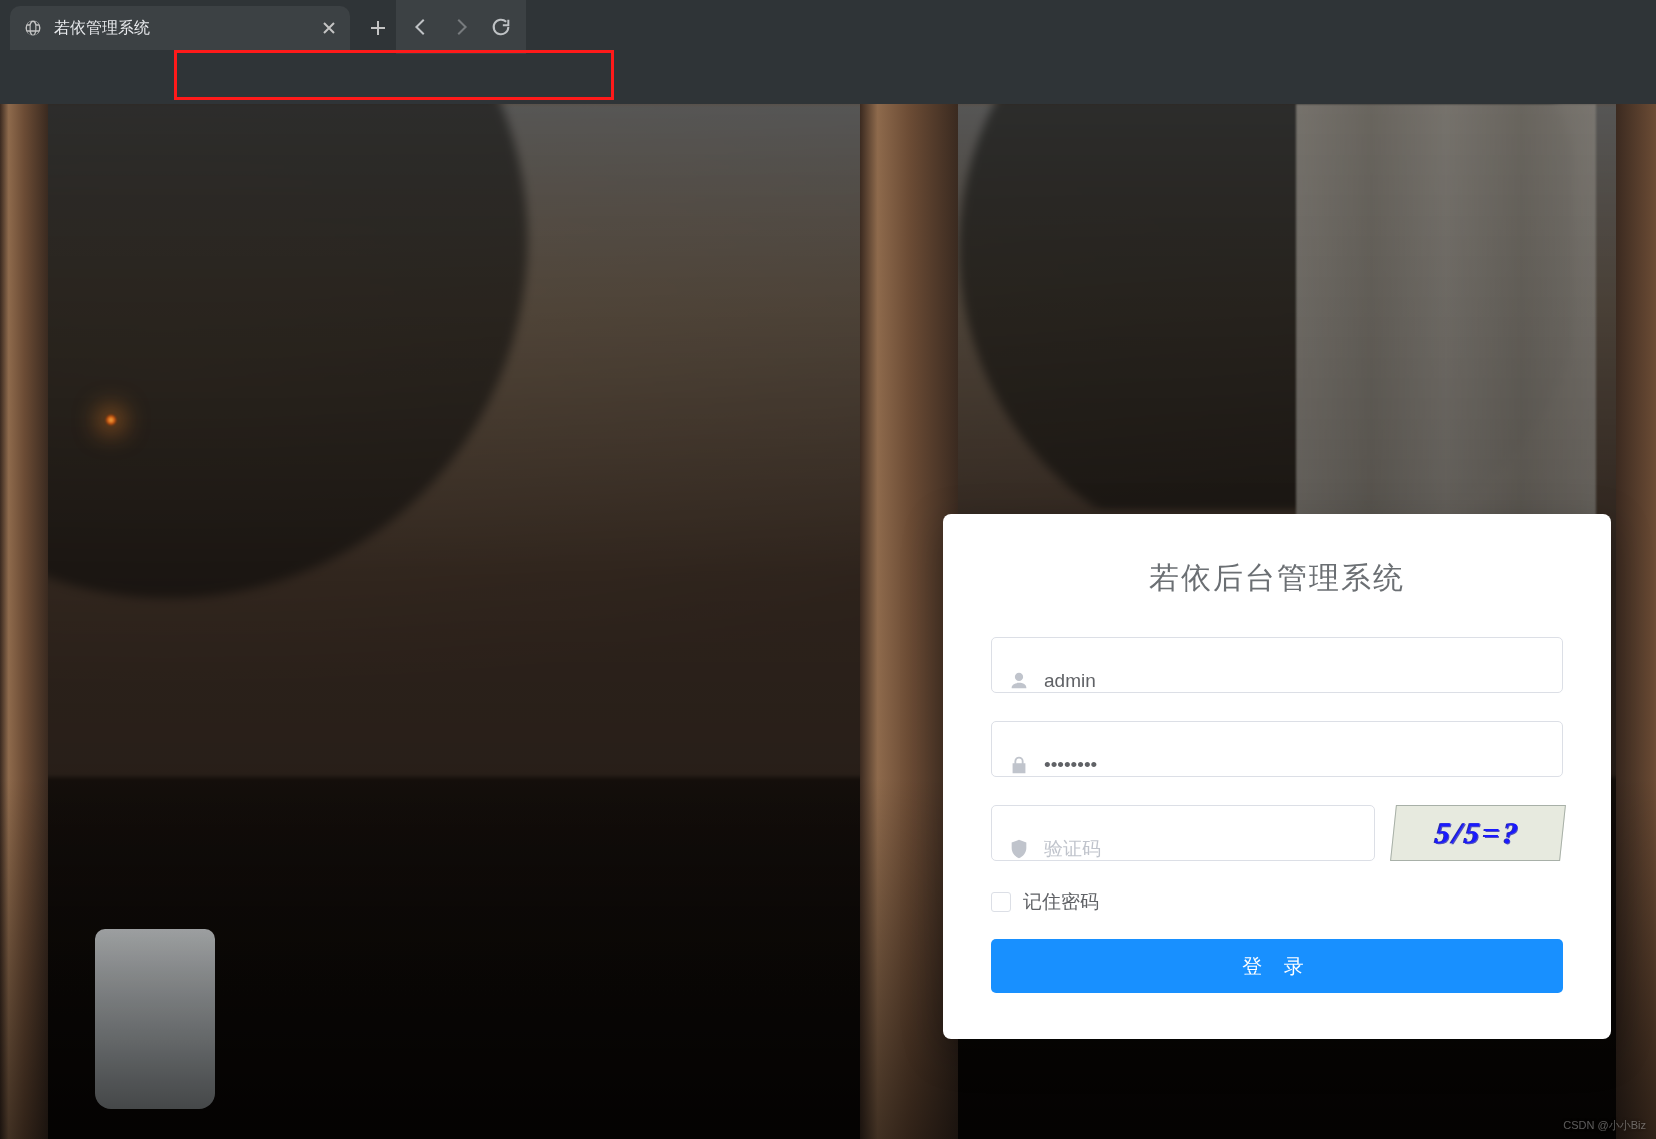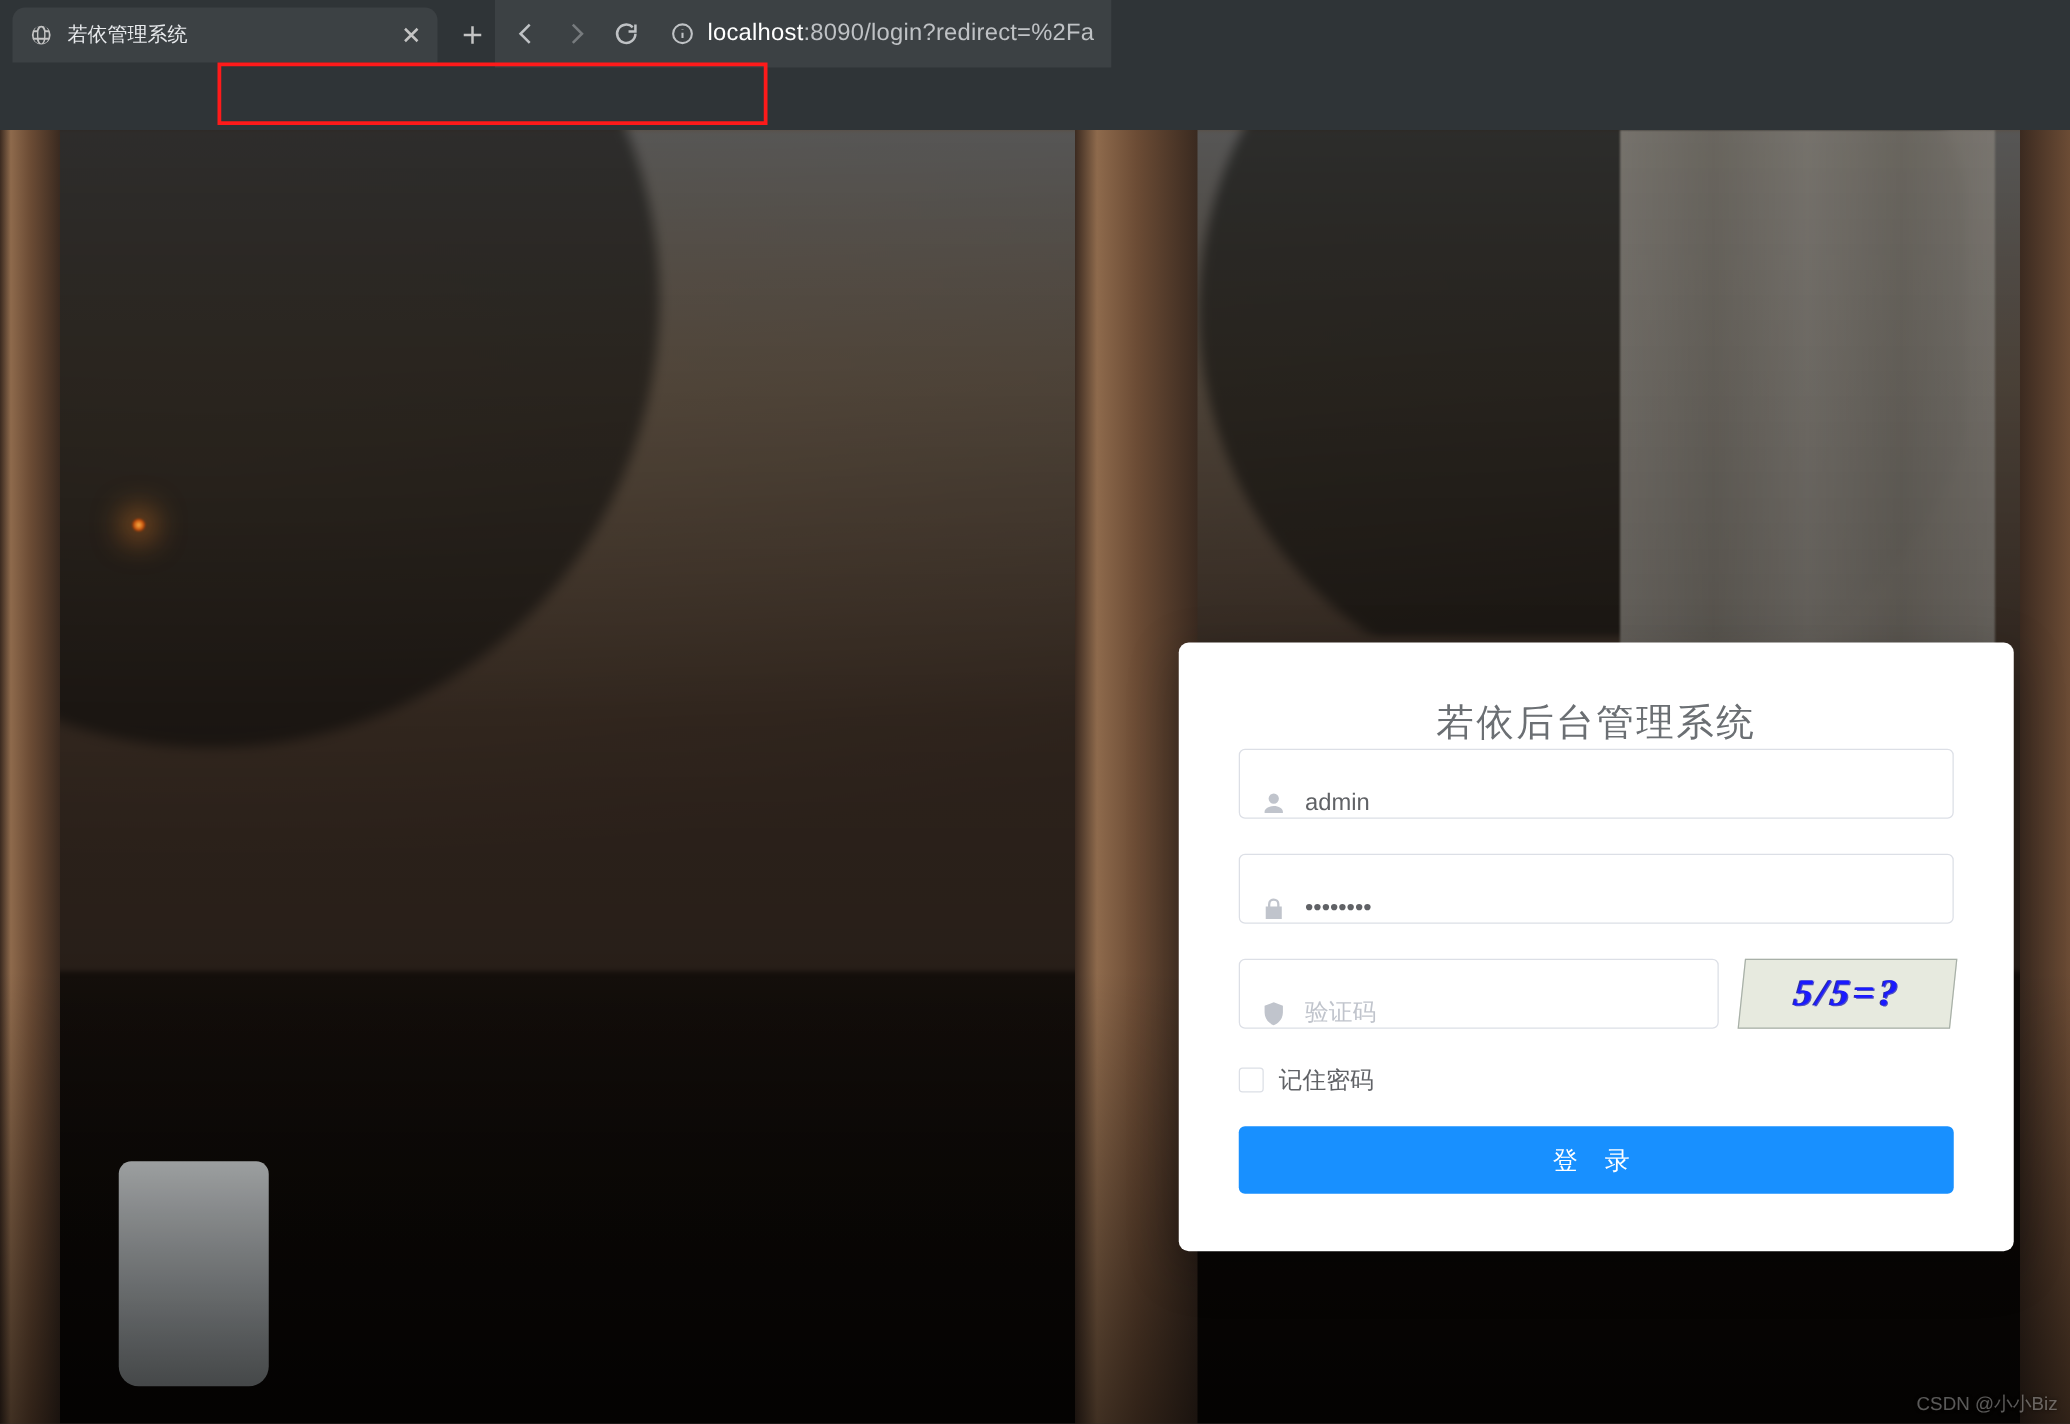--- a/index.html
+++ b/index.html
@@ -121,20 +121,21 @@
       border-radius: 8px;
       padding: 44px 48px 46px 48px;
       box-shadow: 0 12px 40px rgba(0,0,0,.25);
       z-index: 10;
     }
     .login-title {
       text-align: center;
       font-size: 30px;
       color: #6b6f73;
       font-weight: 400;
+      margin-bottom: 38px;
       letter-spacing: 2px;
     }
     .field {
       display: flex;
       align-items: flex-end;
       border: 1px solid #dcdfe6;
       border-radius: 5px;
       height: 56px;
       padding: 0 16px;
       margin-bottom: 28px;
@@ -166,21 +167,21 @@
     }
     .checkbox {
       width: 20px; height: 20px; border: 1.5px solid #dcdfe6; border-radius: 3px; cursor: pointer;
     }
     .login-btn {
       width: 100%; height: 54px; background: #1890ff; color: #fff; border: none;
       border-radius: 5px; font-size: 20px; letter-spacing: 8px; cursor: pointer;
     }
     .watermark {
       position: absolute; right: 10px; bottom: 6px; color: rgba(255,255,255,.35);
-      font-size: 15px; z-index: 40; text-shadow: 0 0 3px rgba(0,0,0,.6);
+      font-size: 11px; z-index: 40; text-shadow: 0 0 3px rgba(0,0,0,.6);
     }
   </style>
 </head>
 <body>
 
 <div class="browser-chrome">
   <div class="tab-bar">
     <div class="tab">
       <svg class="globe-icon" viewBox="0 0 24 24">
           <path d="M12 2a10 10 0 1 0 0 20 10 10 0 0 0 0-20zm0 2c1.3 0 2.6 1.9 3.2 5H8.8C9.4 5.9 10.7 4 12 4zM4.3 9h3.3c-.1.9-.2 1.9-.2 3s.1 2.1.2 3H4.3A8 8 0 0 1 4 12c0-1 .1-2 .3-3zm0 8h3c.5 2 1.4 3.6 2.4 4.5A8 8 0 0 1 4.3 17zm5.1 0h5.2c-.6 2.8-1.8 4-2.6 4s-2-1.2-2.6-4zm5.5-2H9.1c-.1-.9-.2-1.9-.2-3s.1-2.1.2-3h5.8c.1.9.2 1.9.2 3s-.1 2.1-.2 3zm1.5 2h3a8 8 0 0 1-5.4 4.5c1-1 1.9-2.5 2.4-4.5zm3.3-2h-3.3c.1-.9.2-1.9.2-3s-.1-2.1-.2-3h3.3c.2 1 .3 2 .3 3s-.1 2-.3 3zm-3-8c-.5-2-1.4-3.6-2.4-4.5A8 8 0 0 1 19.7 7h-3zM9.7 2.5c-1 1-1.9 2.5-2.4 4.5h-3a8 8 0 0 1 5.4-4.5z"></path>
@@ -199,28 +200,20 @@
   <div class="nav-bar">
     <svg class="nav-btn" viewBox="0 0 24 24">
         <path d="M15 4l-8 8 8 8"></path>
       </svg>
     <svg class="nav-btn" viewBox="0 0 24 24" style="opacity:.45">
         <path d="M9 4l8 8-8 8"></path>
       </svg>
     <svg class="nav-btn" viewBox="0 0 24 24">
         <path d="M20 12a8 8 0 1 1-2.34-5.66M20 4v6h-6"></path>
       </svg>
-    <div class="addr-container">
-      <svg class="info-icon" viewBox="0 0 24 24">
-          <circle cx="12" cy="12" r="9"></circle>
-          <line x1="12" y1="8" x2="12" y2="8.5"></line>
-          <line x1="12" y1="11" x2="12" y2="16"></line>
-        </svg>
-      <span class="addr-text"><span class="host">localhost</span><span>:8090/login?redirect=%2Fa</span></span>
-    </div>
   </div>
 </div>
 
 <div class="highlight-box"></div>
 
 <div class="scene">
   <div class="sky"></div>
   <div class="tree-left"></div>
   <div class="tree-right"></div>
   <div class="curtain"></div>

